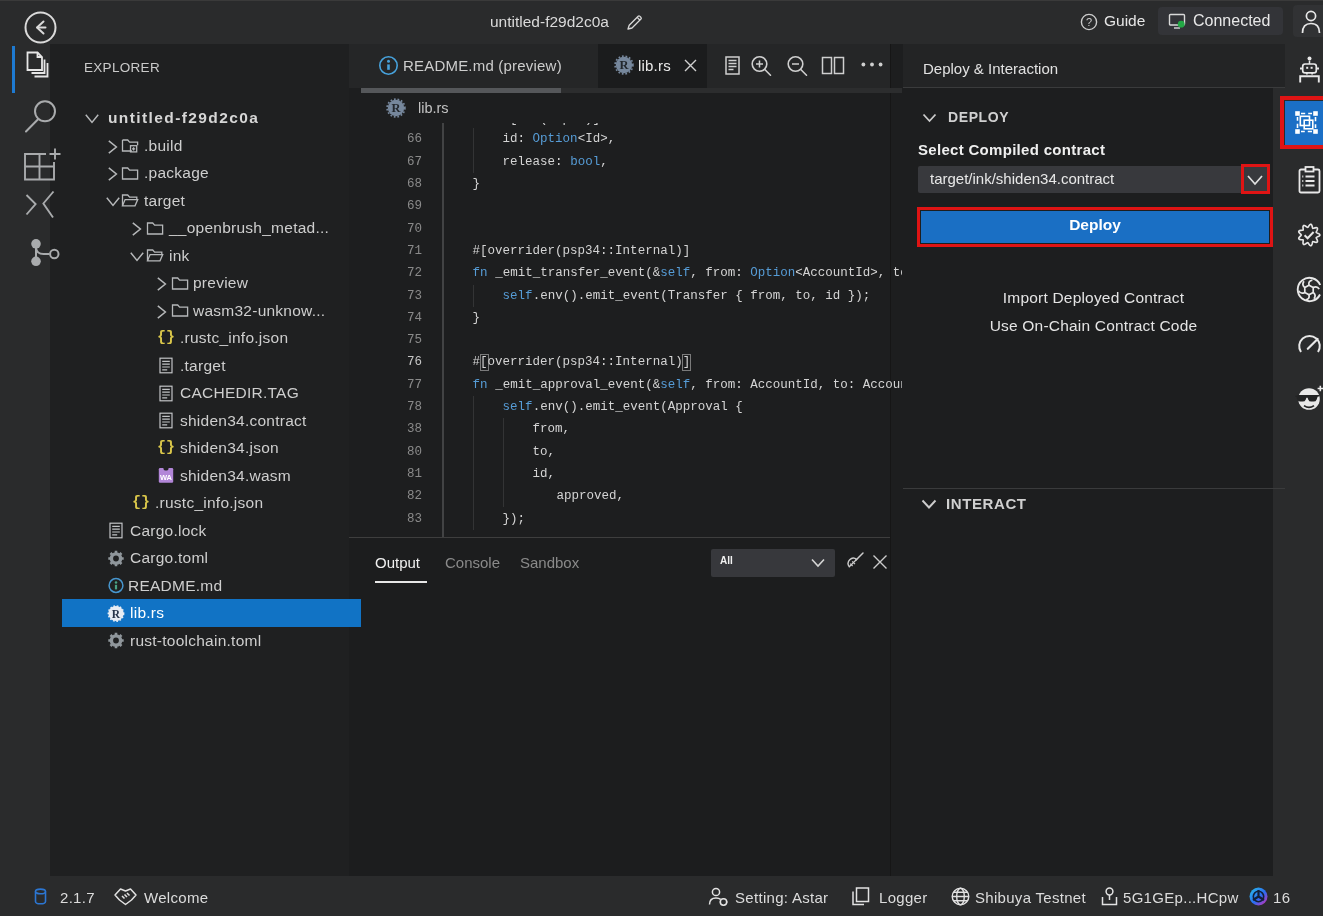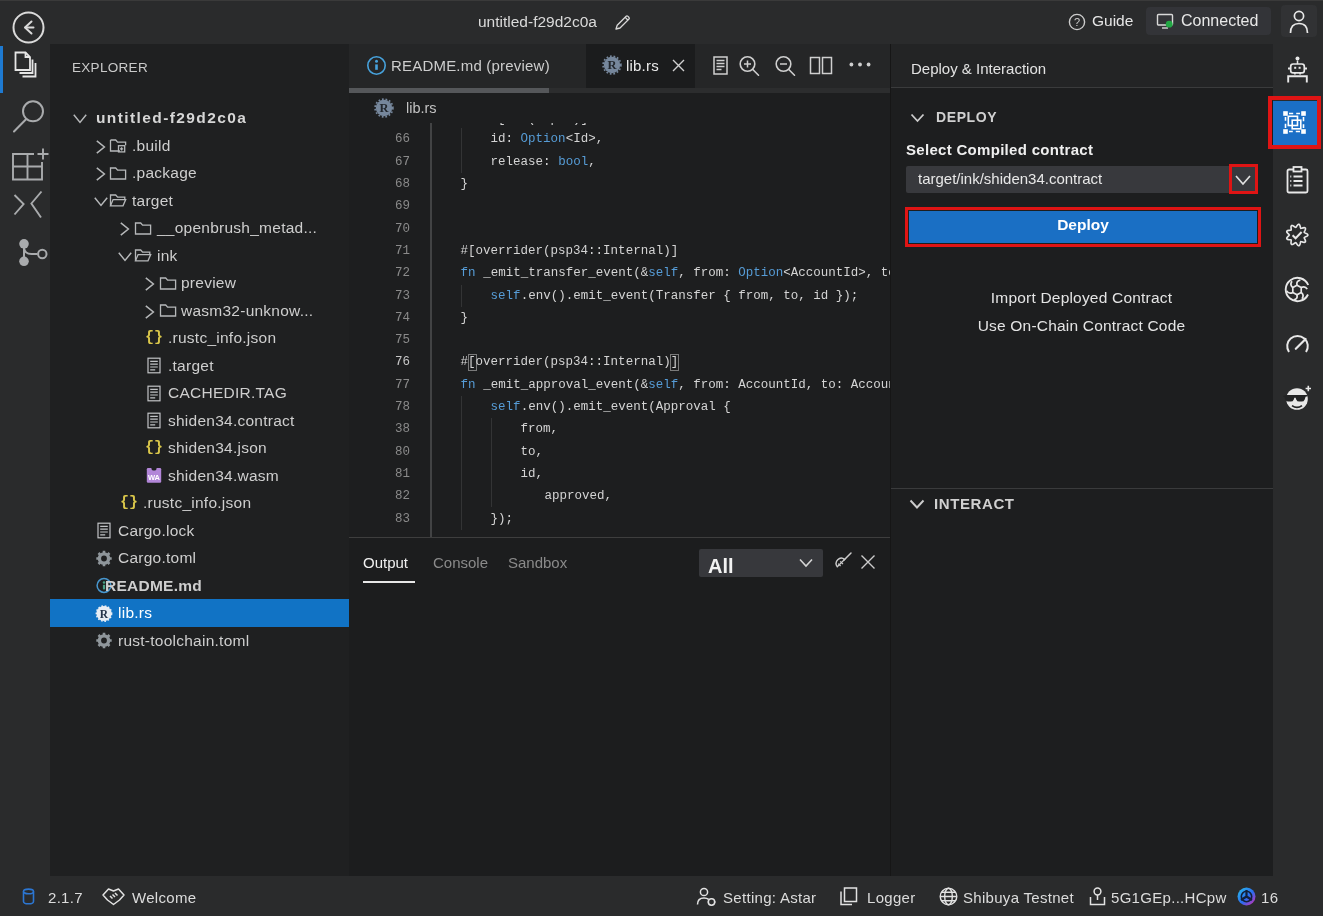--- a/index.html
+++ b/index.html
@@ -1,21 +1,21 @@
 <!DOCTYPE html>
 <html><head>
 <meta charset="utf-8">
 <style>
   * { margin:0; padding:0; box-sizing:border-box; }
   html,body { width:1323px; height:916px; overflow:hidden; background:#1d1e1f;
     font-family:"Liberation Sans", sans-serif; }
   .abs { position:absolute; }
   div.abs { white-space:nowrap; }
   svg { display:block; }
-  #root { position:relative; width:1323px; height:916px; background:#1d1e1f; }
+  #root { position:relative; width:1323px; height:916px; background:#1d1e1f;padding-left:12px; }
   
   #titlebar { left:0; top:0; width:1323px; height:44px; background:#2a2b2c; border-top:1px solid #3a3a3a;}
   #activitybar { left:0; top:44px; width:50px; height:832px; background:#2a2b2c; }
   #sidebar { left:50px; top:44px; width:299px; height:832px; background:#1f2021; }
   #tabbar { left:349px; top:44px; width:541px; height:44px; background:#252627; }
   #breadcrumb { left:349px; top:88px; width:541px; height:35px; background:#1d1e1f; }
   #editor { left:349px; top:123px; width:541px; height:414px; background:#1d1e1f; overflow:hidden; }
   #panel { left:349px; top:537px; width:541px; height:339px; background:#1c1d1e; border-top:1px solid #3e3e3e; }
   #rightpanel { left:890px; top:44px; width:383px; height:832px; background:#1d1e1f; border-left:1px solid #161616; }
   #righticons { left:1273px; top:44px; width:50px; height:832px; background:#2a2b2c; }
@@ -241,21 +241,21 @@
             <path d="M3.5 3 l2.1 2.1 M12.4 11.9 l2.1 2.1 M14.5 3 l-2.1 2.1 M5.6 11.9 l-2.1 2.1"></path>
           </g>
         </g>
       </svg>
     <div class="abs" style="left:118px;top:549.0px;font-size:15.5px;line-height:18px;letter-spacing:.25px;color:#cecece;white-space:nowrap;">Cargo.toml</div>
     <svg class="abs" style="left:95px;top:577.0px" width="18" height="17" viewBox="0 0 18 17">
         <circle cx="9" cy="8.5" r="6.9" fill="none" stroke="#4796ce" stroke-width="1.5"></circle>
         <circle cx="9" cy="5.4" r="1.25" fill="#4aa186"></circle>
         <path d="M9 7.8 v4.6" stroke="#4aa186" stroke-width="2.2"></path>
       </svg>
-    <div class="abs" style="left:105px;top:576.5px;font-size:15.5px;line-height:18px;letter-spacing:.25px;color:#cecece;white-space:nowrap;font-weight:bold;">README.md</div>
+    <div class="abs" style="left:116px;top:576.5px;font-size:15.5px;line-height:18px;letter-spacing:.25px;color:#cecece;white-space:nowrap;">README.md</div>
     <svg class="abs" style="left:95px;top:604.5px" width="18" height="17" viewBox="0 0 18 17">
         <circle cx="9" cy="8.5" r="7.6" fill="#e8edf4"></circle>
         <circle cx="9" cy="8.5" r="7.6" fill="none" stroke="#e8edf4" stroke-width="1.6" stroke-dasharray="1.6,1.7"></circle>
         <text x="9" y="12.6" text-anchor="middle" font-size="11.5" font-weight="bold" fill="#253349" font-family="Liberation Serif">R</text>
       </svg>
     <div class="abs" style="left:118px;top:604.0px;font-size:15.5px;line-height:18px;letter-spacing:.25px;color:#ffffff;white-space:nowrap;">lib.rs</div>
     <svg class="abs" style="left:95px;top:632.0px" width="18" height="17" viewBox="0 0 18 17">
         <g stroke="#8f969b" fill="none">
           <circle cx="9" cy="8.5" r="4.6" stroke-width="3.4"></circle>
           <g stroke-width="2.6">
@@ -365,21 +365,21 @@
     <div class="gut" style="left:21px;top:384.5px;color:#8a8a8a;">83</div>
     <div class="codeline" style="left:81.6px;top:384.5px;"><span>        });</span></div>
     </div>
   </div>
   <div class="abs" id="panel-content">
     <div class="abs" style="left:363px;top:554px;font-size:15px;color:#f0f0f0;">Output</div>
     <div class="abs" style="left:363px;top:581px;width:52px;height:2px;background:#e7e7e7;"></div>
     <div class="abs" style="left:433px;top:554px;font-size:15px;color:#8a8a8a;">Console</div>
     <div class="abs" style="left:508px;top:554px;font-size:15px;color:#8a8a8a;">Sandbox</div>
     <div class="abs" style="left:699px;top:549px;width:124px;height:28px;background:#37383c;border-radius:2px;"></div>
-    <div class="abs" style="left:708px;top:555px;font-size:20px;font-weight:bold;color:#f2f2f2;">All</div>
+    <div class="abs" style="left:708px;top:555px;font-size:10px;font-weight:bold;color:#f2f2f2;">All</div>
     <svg class="abs" style="left:797px;top:556px" width="18" height="14" viewBox="0 0 18 14">
       <polyline points="3,3.5 9,10 15,3.5" fill="none" stroke="#d5d5d5" stroke-width="1.6"></polyline>
     </svg>
     <svg class="abs" style="left:834px;top:551px" width="19" height="19" viewBox="0 0 19 19">
       <path d="M17 2 L9.8 9.2" stroke="#cccccc" stroke-width="1.5" stroke-linecap="round"></path>
       <path d="M10.6 8.4 a5.2 5.2 0 0 0 -7.3 7.3 Z" fill="none" stroke="#cccccc" stroke-width="1.4"></path>
       <path d="M6.2 10.4 L9 13.2 M4.2 12.6 L6.6 15" stroke="#cccccc" stroke-width="1.2"></path>
     </svg>
     <svg class="abs" style="left:859px;top:553px" width="18" height="18" viewBox="0 0 18 18">
       <path d="M2.5 2.5 L15.5 15.5 M15.5 2.5 L2.5 15.5" stroke="#cccccc" stroke-width="1.4"></path>

